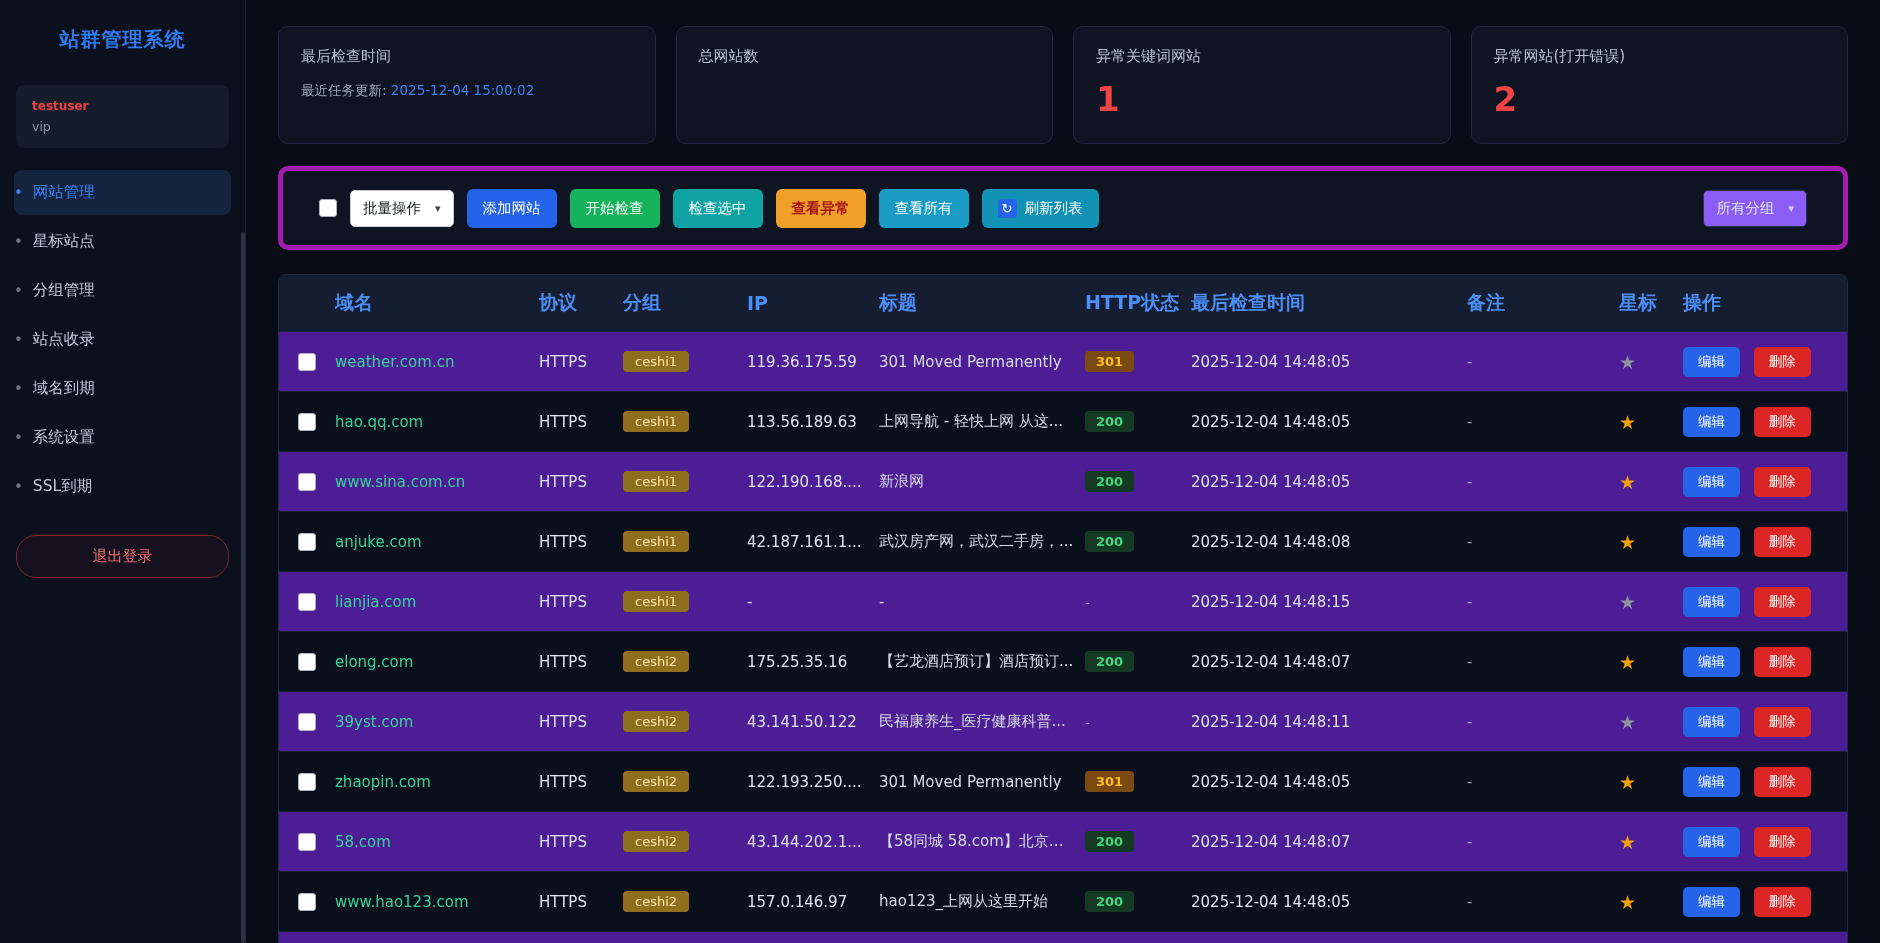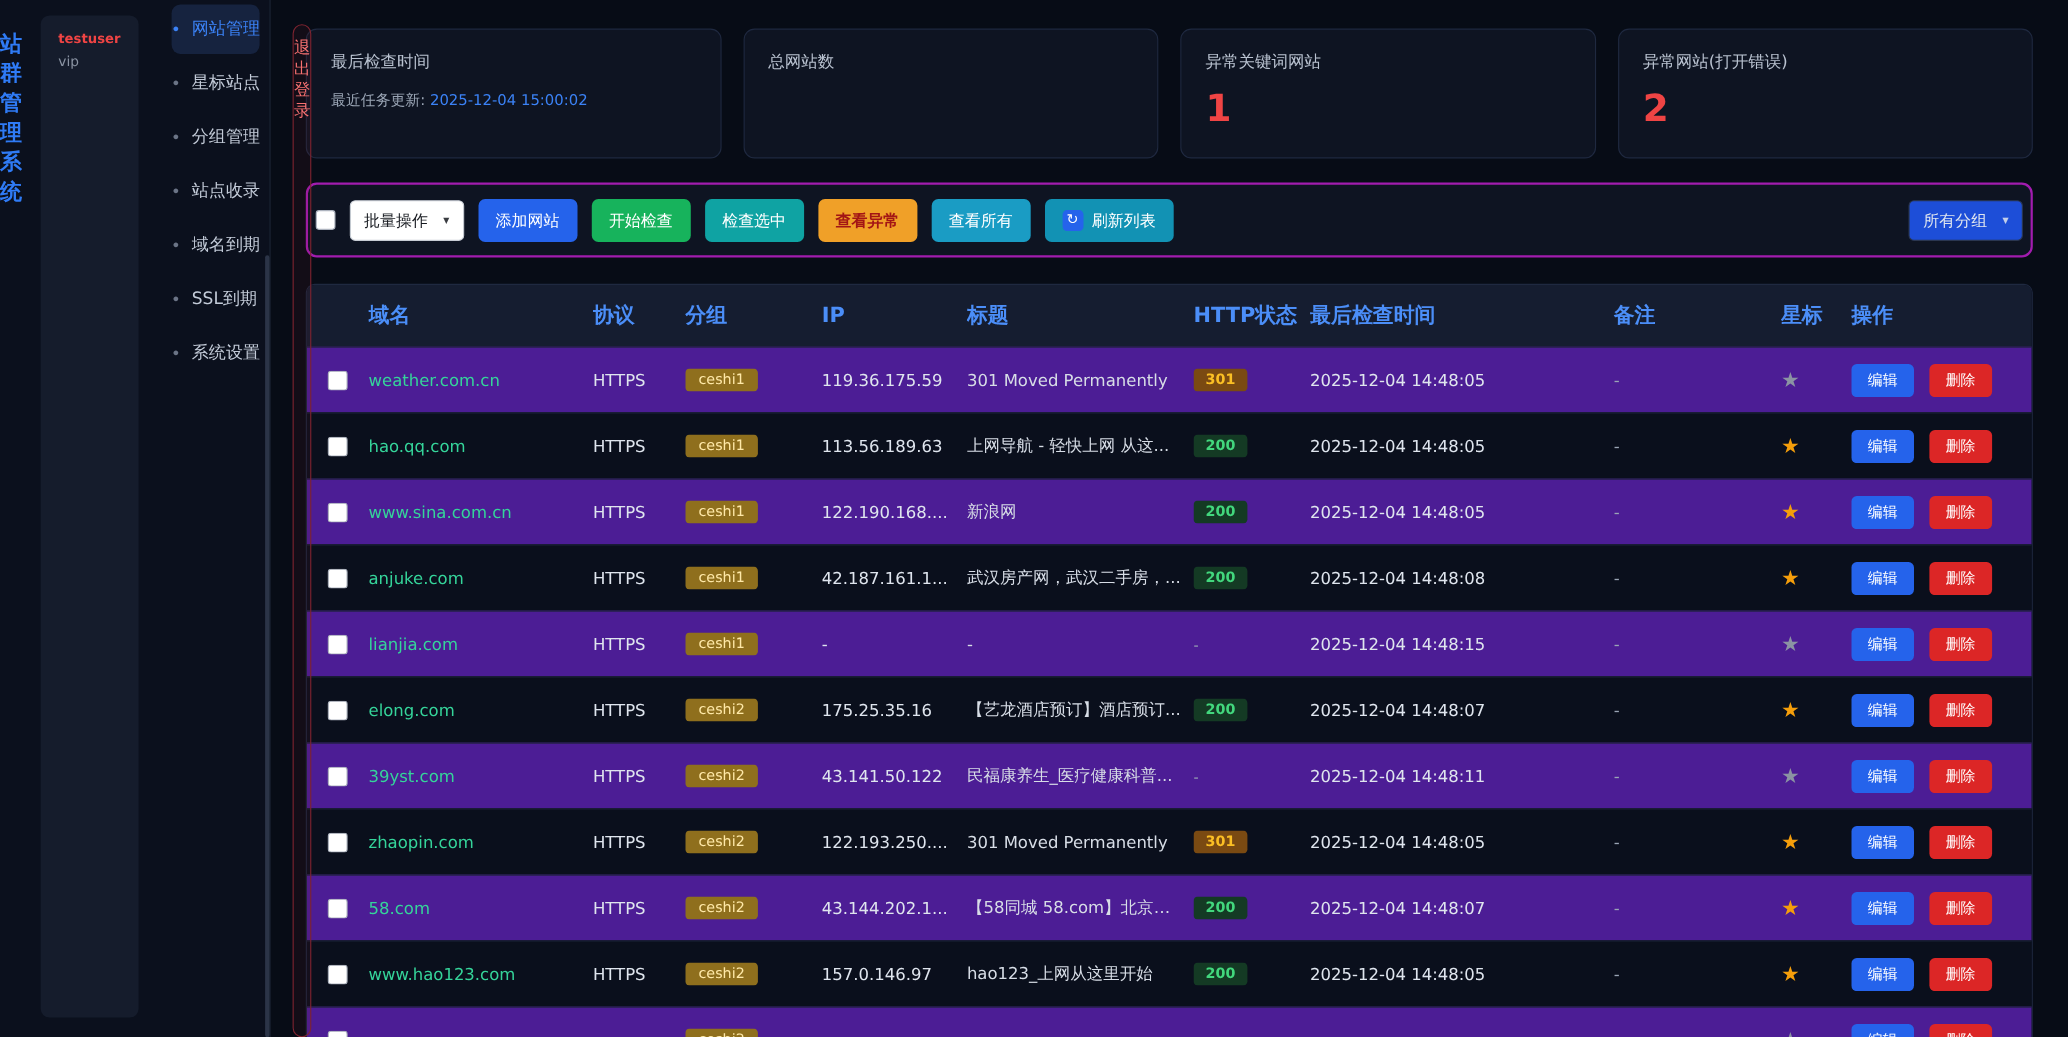--- a/index.html
+++ b/index.html
@@ -5,21 +5,21 @@
   * { margin:0; padding:0; box-sizing:border-box; }
   html,body { width:1880px; height:943px; overflow:hidden; }
   body {
     font-family:"DejaVu Sans","Liberation Sans",sans-serif;
     background:#070c16; color:#dfe5ee; display:flex;
   }
 
   
   .sidebar {
     width:246px; min-width:246px; height:943px; background:#0b101d;
-    border-right:1px solid #1b2434; position:relative; display:flex; 
+    border-right:1px solid #1b2434; position:relative; display:flex; flex-direction:column;
   }
   .logo { text-align:center; padding:26px 0 18px; font-size:20px; font-weight:bold; color:#2f7bf6; letter-spacing:1px; }
   .user-card { margin:14px 16px 18px; background:#151c2c; border-radius:8px; padding:14px 16px; }
   .user-name { color:#ef4444; font-weight:bold; font-size:12px; margin-bottom:6px; }
   .user-role { color:#8a93a3; font-size:12.5px; }
   .nav { flex:0 0 auto; }
   .nav-item {
     margin:4px 14px; padding:12px 0; border-radius:8px; font-size:15.5px; color:#c3cbd8;
     cursor:pointer; display:flex; align-items:center; gap:10px;
   }
@@ -41,32 +41,32 @@
   }
   .stat-label { font-size:15px; color:#b9c2d0; margin-bottom:16px; }
   .stat-sub { font-size:13.5px; color:#9aa5b5; }
   .stat-sub .time { color:#3b82f6; }
   .stat-value { font-size:34px; font-weight:bold; line-height:1; }
   .value-blue { color:#3b82f6; }
   .value-red { color:#ef4444; }
 
   
   .toolbar {
-    background:#0e1422; border:2px solid #a21caf; border-radius:10px; height:68px;
-    display:flex; align-items:center; gap:13px; padding:0 7px; margin-bottom:24px;
+    background:#0e1422; border:5px solid #a21caf; border-radius:10px; height:84px;
+    display:flex; align-items:center; gap:13px; padding:0 36px; margin-bottom:24px;
   }
   .checkbox {
     appearance:none; -webkit-appearance:none; width:18px; height:18px; background:#ffffff;
     border:1px solid #aeb4bf; border-radius:3px; cursor:pointer; flex:0 0 auto;
   }
   .select {
     display:flex; align-items:center; gap:14px; border-radius:5px; padding:8px 12px; font-size:14.5px; cursor:pointer;
   }
   .select.light { background:#ffffff; color:#16191f; border:1px solid #c7ccd4; }
-  .select.dark  { background:#1d4ed8; color:#dfe5ee; border:1px solid #2a3650; margin-left:auto; }
+  .select.dark  { background:#8b5cf6; color:#dfe5ee; border:1px solid #2a3650; margin-left:auto; }
   .select .caret { font-size:11px; opacity:.85; }
   .btn { border:none; border-radius:6px; padding:10px 16px; font-size:14.5px; color:#fff; cursor:pointer; font-family:inherit; white-space:nowrap; }
   .btn-blue  { background:#2563eb; }
   .btn-green { background:#17b35c; }
   .btn-teal  { background:#0fa3a3; }
   .btn-amber { background:#f0a028; color:#a31515; font-weight:bold; }
   .btn-cyan  { background:#1a9cc4; }
   .btn-refresh { background:#1292b4; display:inline-flex; align-items:center; gap:8px; }
   .refresh-ico { width:19px; height:19px; background:#2563eb; border-radius:4px; color:#fff; font-size:13px; line-height:19px; text-align:center; display:inline-block; }
   .search {
@@ -122,24 +122,24 @@
     <div class="nav-item">
         <span>分组管理</span>
       </div>
     <div class="nav-item">
         <span>站点收录</span>
       </div>
     <div class="nav-item">
         <span>域名到期</span>
       </div>
     <div class="nav-item">
+        <span>系统设置</span>
+      </div>
+    <div class="nav-item">
         <span>SSL到期</span>
-      </div>
-    <div class="nav-item">
-        <span>系统设置</span>
       </div>
   </nav>
 
   <div class="logout-btn">退出登录</div>
   <div class="side-scrollbar"></div>
 </aside>
 
 <main class="main">
 
   <section class="stats-row">

